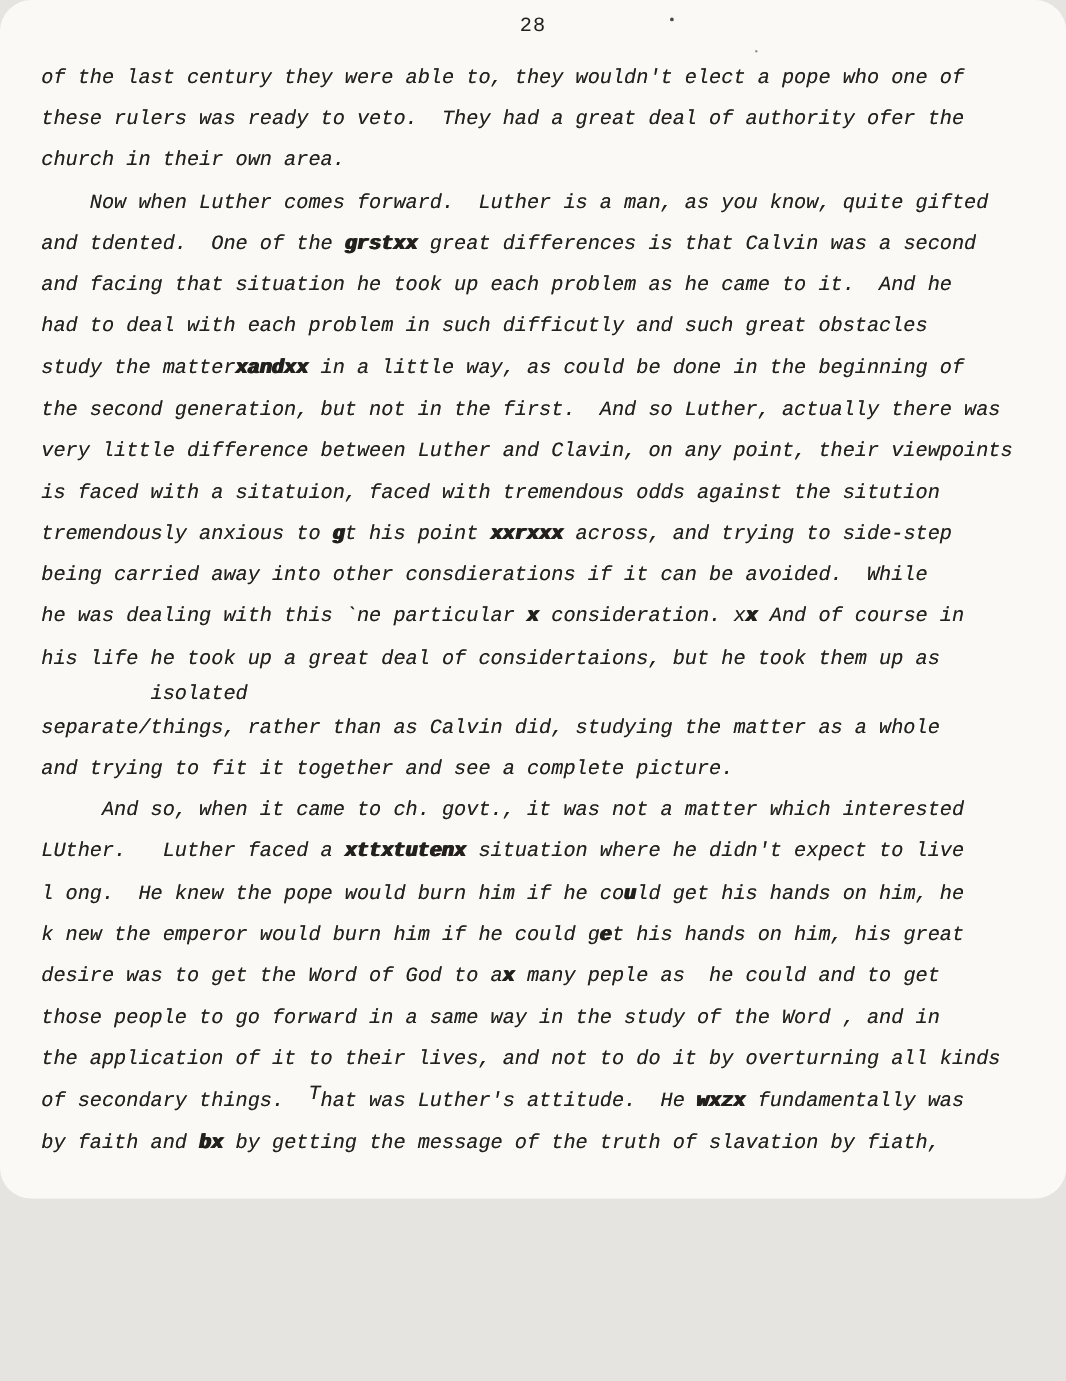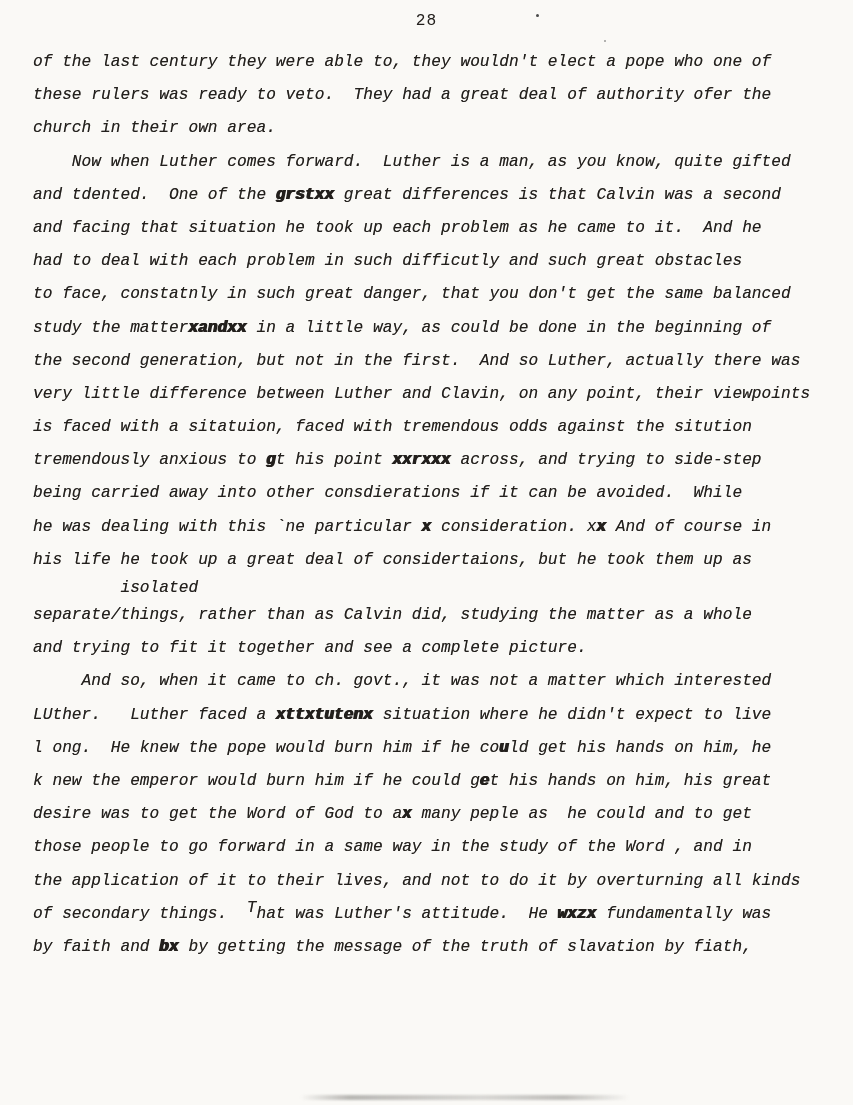--- a/index.html
+++ b/index.html
@@ -1,24 +1,25 @@
 <!DOCTYPE html>
 <html><head>
 <meta charset="utf-8">
 <style>
   html,body{margin:0;padding:0;background:#e6e4e0;}
   .page{
     position:relative;
-    width:853px;height:1105px;
+    width:853px;height:959px;
     margin:0 auto;
     background:#faf9f6;
     font-family:"Liberation Mono","DejaVu Sans Mono",monospace;
     font-size:16.2px;
     color:#23201d;
     overflow:hidden;
+    border-radius:25px;
   }
   .page-number{
     position:absolute;top:12px;left:0;right:0;
     text-align:center;
     letter-spacing:1px;
   }
   .text-body{
     position:absolute;left:33px;top:46px;right:6px;font-style:italic;
   }
   .line{
@@ -54,21 +55,20 @@
 <div class="page" style="background: rgb(250, 249, 246); color: rgb(35, 32, 29);">
   <div class="page-number">28</div>
   <div class="text-body">
       <div class="line"><span>of the last century they were able to, they wouldn't elect a pope who one of</span></div>
       <div class="line"><span>these rulers was ready to veto.  They had a great deal of authority ofer the</span></div>
       <div class="line"><span>church in their own area.</span></div>
       <div class="line"><span>    Now when Luther comes forward.  Luther is a man, as you know, quite gifted</span></div>
       <div class="line"><span>and tdented.  One of the </span><span class="overstrike">grstxx</span><span> great differences is that Calvin was a second</span></div>
       <div class="line"><span>and facing that situation he took up each problem as he came to it.  And he</span></div>
       <div class="line"><span>had to deal with each problem in such difficutly and such great obstacles</span></div>
-      <div class="line"><span>to face, constatnly in such great danger, that you don't get the same balanced</span></div>
       <div class="line"><span>study the matter</span><span class="overstrike">xandxx</span><span> in a little way, as could be done in the beginning of</span></div>
       <div class="line"><span>the second generation, but not in the first.  And so Luther, actually there was</span></div>
       <div class="line"><span>very little difference between Luther and Clavin, on any point, their viewpoints</span></div>
       <div class="line"><span>is faced with a sitatuion, faced with tremendous odds against the sitution</span></div>
       <div class="line"><span>tremendously anxious to </span><span class="overstrike">g</span><span>t his point </span><span class="overstrike">xxrxxx</span><span> across, and trying to side-step</span></div>
       <div class="line"><span>being carried away into other consdierations if it can be avoided.  While</span></div>
       <div class="line"><span>he was dealing with this `ne particular </span><span class="overstrike">x</span><span> consideration. x</span><span class="overstrike">x</span><span> And of course in</span></div>
       <div class="line"><span>his life he took up a great deal of considertaions, but he took them up as</span></div>
       <div class="line inserted"><span>         isolated</span></div>
       <div class="line"><span>separate/things, rather than as Calvin did, studying the matter as a whole</span></div>

